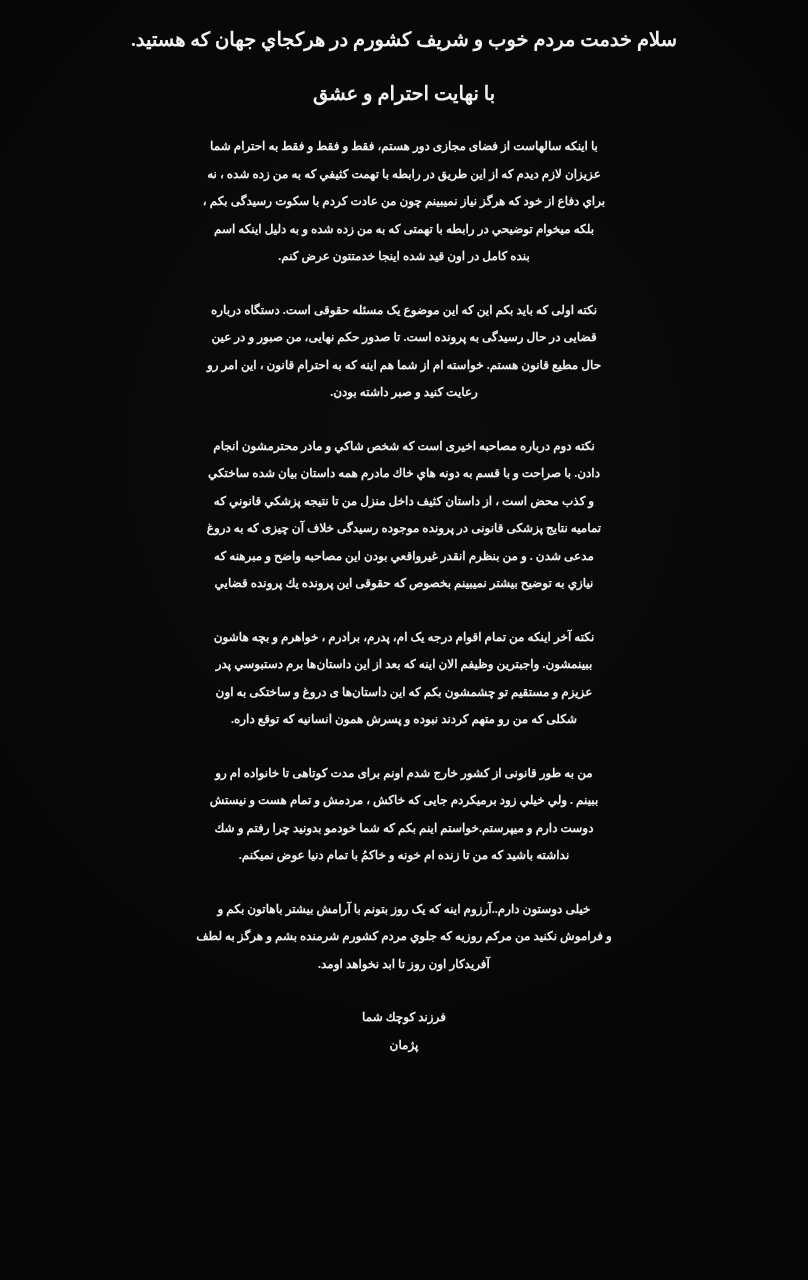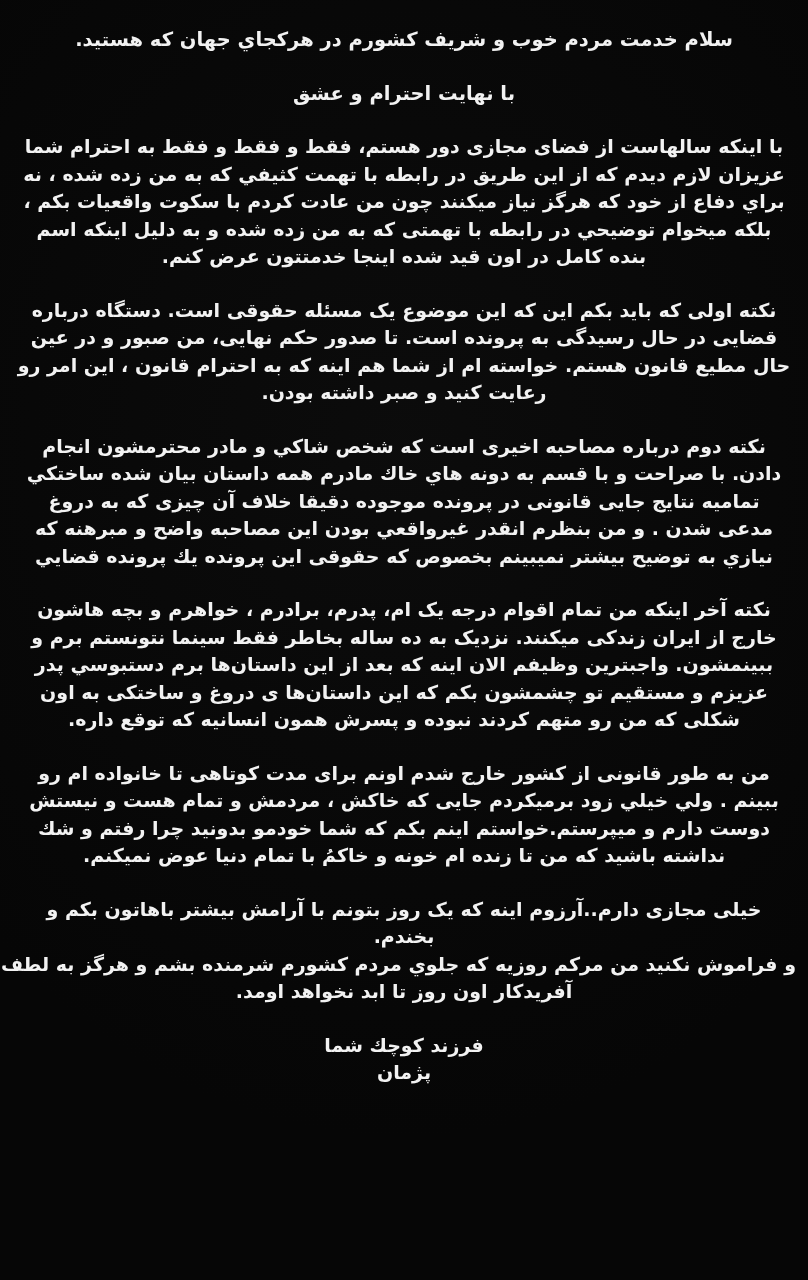--- a/index.html
+++ b/index.html
@@ -19,23 +19,24 @@
       radial-gradient(ellipse 120% 90% at 50% 35%, rgba(22,22,22,0.35) 0%, rgba(0,0,0,0) 60%),
       #060606;
     color: #f2f2f2;
     font-family: "DejaVu Sans", "Liberation Sans", sans-serif;
     font-weight: bold;
     direction: rtl;
     text-align: center;
   }
   .section {
     margin: 0 0 26px 0;
+    font-family: Liberation Serif, serif;
   }
   .line {
-    font-size: 19px;
+    font-size: 12px;
     line-height: 27.5px;
     white-space: nowrap;
     letter-spacing: 0;
   }
   .heading .line, .salutation .line {
     font-size: 19.5px;
   }
   .signature {
     margin-top: 10px;
   }
@@ -50,53 +51,52 @@
   </div>
 
   <div class="section salutation">
     <div class="line">با نهایت احترام و عشق</div>
   </div>
 
   <div>
       <div class="section">
         <div class="line">با اینکه سالهاست  از فضای مجازی دور هستم،  فقط و فقط و فقط  به احترام شما</div>
         <div class="line">عزیزان لازم دیدم که از این طریق در رابطه با تهمت کثیفي که به من زده شده ، نه</div>
-        <div class="line">براي دفاع از خود که هرگز نیاز میکنند چون من عادت کردم با سکوت واقعیات بکم ،</div>
+        <div class="line">براي دفاع از خود که هرگز نیاز نمیبینم چون من عادت کردم با سکوت رسیدگی بکم ،</div>
         <div class="line">بلکه میخوام توضیحي در رابطه با تهمتی که به من زده شده و به دلیل اینکه اسم</div>
         <div class="line">بنده کامل در اون قید شده اینجا خدمتتون عرض کنم.</div>
       </div>
       <div class="section">
         <div class="line">نکته اولی که باید بکم این که این موضوع یک مسئله حقوقی است. دستگاه درباره</div>
         <div class="line">قضایی در حال رسیدگی به پرونده است. تا صدور حکم نهایی، من صبور و در عین</div>
         <div class="line">حال مطیع قانون هستم. خواسته ام از شما هم اینه که به احترام قانون ، این امر رو</div>
         <div class="line">رعایت کنید و صبر داشته بودن.</div>
       </div>
       <div class="section">
         <div class="line">نکته دوم  درباره مصاحبه اخیری است که شخص شاکي و مادر محترمشون انجام</div>
         <div class="line">دادن. با صراحت و با قسم به دونه هاي خاك مادرم همه داستان بیان شده ساختکي</div>
-        <div class="line">تمامیه نتایج جایی قانونی در پرونده موجوده دقیقا خلاف آن  چیزی که به دروغ</div>
+        <div class="line">و كذب محض است ، از داستان کثیف داخل منزل من تا نتیجه پزشكي قانوني كه</div>
+        <div class="line">تمامیه نتایج پزشکی قانونی در پرونده موجوده رسیدگی خلاف آن  چیزی که به دروغ</div>
         <div class="line">مدعی شدن .  و من بنظرم انقدر غیرواقعي بودن این مصاحبه واضح  و مبرهنه که</div>
         <div class="line">نیازي به توضیح بیشتر نمیبینم بخصوص که حقوقی این پرونده یك پرونده قضایي</div>
       </div>
       <div class="section">
         <div class="line">نکته آخر اینکه من تمام اقوام درجه یک ام، پدرم، برادرم ، خواهرم و بچه هاشون</div>
-        <div class="line">خارج از ایران زندکی میکنند. نزدیک به ده ساله بخاطر فقط سینما نتونستم برم و</div>
         <div class="line">ببینمشون. واجبترین وظیفم الان اینه که بعد از این داستان‌ها برم دستبوسي پدر</div>
         <div class="line">عزیزم و مستقیم تو چشمشون بکم که این داستان‌ها ی دروغ و ساختکی به اون</div>
         <div class="line">شکلی که من رو متهم کردند نبوده و پسرش همون انسانیه که توقع داره.</div>
       </div>
       <div class="section">
         <div class="line">من به طور قانونی از کشور خارج شدم اونم برای مدت کوتاهی تا خانواده ام رو</div>
         <div class="line">ببینم . ولي خیلي زود برمیکردم جایی که خاکش ، مردمش و تمام هست و نیستش</div>
         <div class="line">دوست دارم و میپرستم.خواستم اینم بکم که شما خودمو بدونید چرا رفتم و شك</div>
         <div class="line">نداشته باشید که من تا زنده ام خونه و خاکمُ با تمام دنیا عوض نمیکنم.</div>
       </div>
       <div class="section">
-        <div class="line">خیلی مجازی دارم..آرزوم اینه که یک روز بتونم با آرامش بیشتر باهاتون بکم و</div>
-        <div class="line">بخندم.</div>
+        <div class="line">خیلی دوستون دارم..آرزوم اینه که یک روز بتونم با آرامش بیشتر باهاتون بکم و</div>
         <div class="line">و فراموش نکنید من مرکم روزیه که جلوي مردم کشورم شرمنده بشم و هرگز به لطف</div>
         <div class="line">آفریدکار اون روز تا ابد نخواهد اومد.</div>
       </div>
     </div>
 
   <div class="section signature">
     <div class="line">فرزند کوچك شما</div>
     <div class="line">پژمان</div>
   </div>
 

